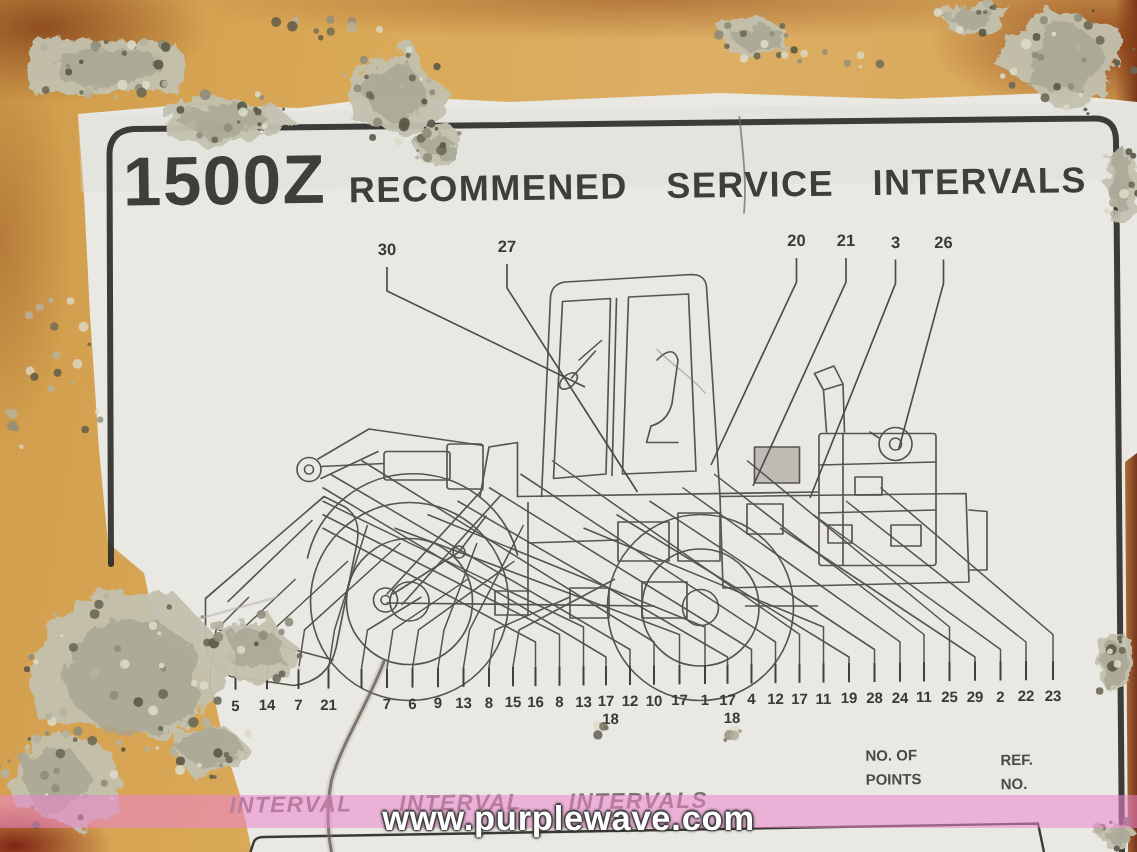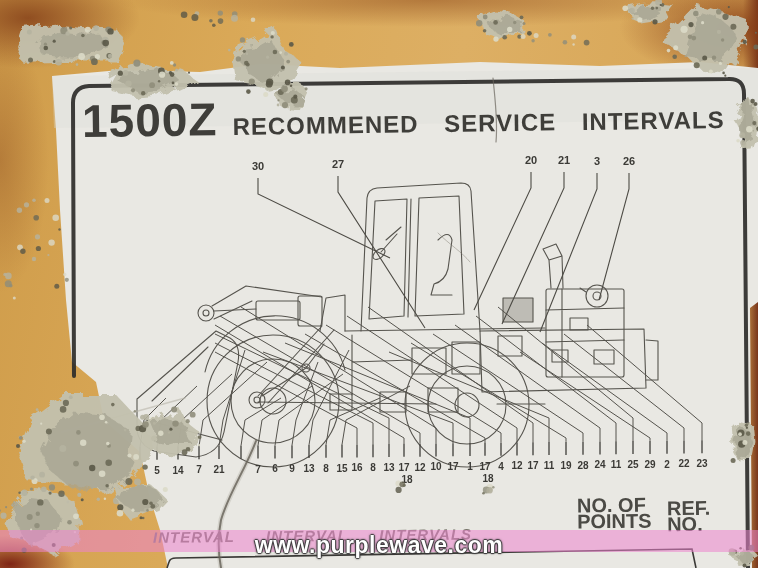--- a/index.html
+++ b/index.html
@@ -20,21 +20,21 @@
     position:absolute;left:82px;top:94px;z-index:3;display:flex;align-items:baseline;
     color:#3f3e3a;transform:rotate(-0.8deg);transform-origin:0 50%;white-space:nowrap;
   }
   .title-model{font-size:46px;font-weight:700;letter-spacing:1px;}
   .title-rest{font-size:24px;font-weight:700;margin-left:15px;letter-spacing:1px;word-spacing:18px;}
   .interval-header{
     position:absolute;left:153px;top:527px;z-index:3;font-size:15px;font-weight:700;
     color:#767469;letter-spacing:1px;white-space:nowrap;transform:rotate(-0.6deg);
   }
   .interval-header span{margin-right:26px;font-style:italic;}
-  .col-header{position:absolute;z-index:3;font-size:20px;font-weight:700;color:#4b4a45;line-height:16px;white-space:nowrap;transform:rotate(-0.6deg);}
+  .col-header{position:absolute;z-index:3;font-size:10px;font-weight:700;color:#4b4a45;line-height:16px;white-space:nowrap;transform:rotate(-0.6deg);}
   .col-points{left:577px;top:497px;}
   .col-ref{left:667px;top:500px;}
   .wm-band{
     position:absolute;left:0;top:530px;width:758px;height:22px;z-index:5;
     background:rgba(236,132,206,.55);
   }
   .wm-text{
     position:absolute;left:0;top:532px;width:758px;z-index:6;text-align:center;
     font-size:23px;font-weight:700;color:#ffffff;letter-spacing:.5px;
     text-shadow:0 1px 1px #3a3a3a,0 -1px 1px #3a3a3a,1px 0 1px #3a3a3a,-1px 0 1px #3a3a3a,0 0 3px rgba(40,40,40,.8);

